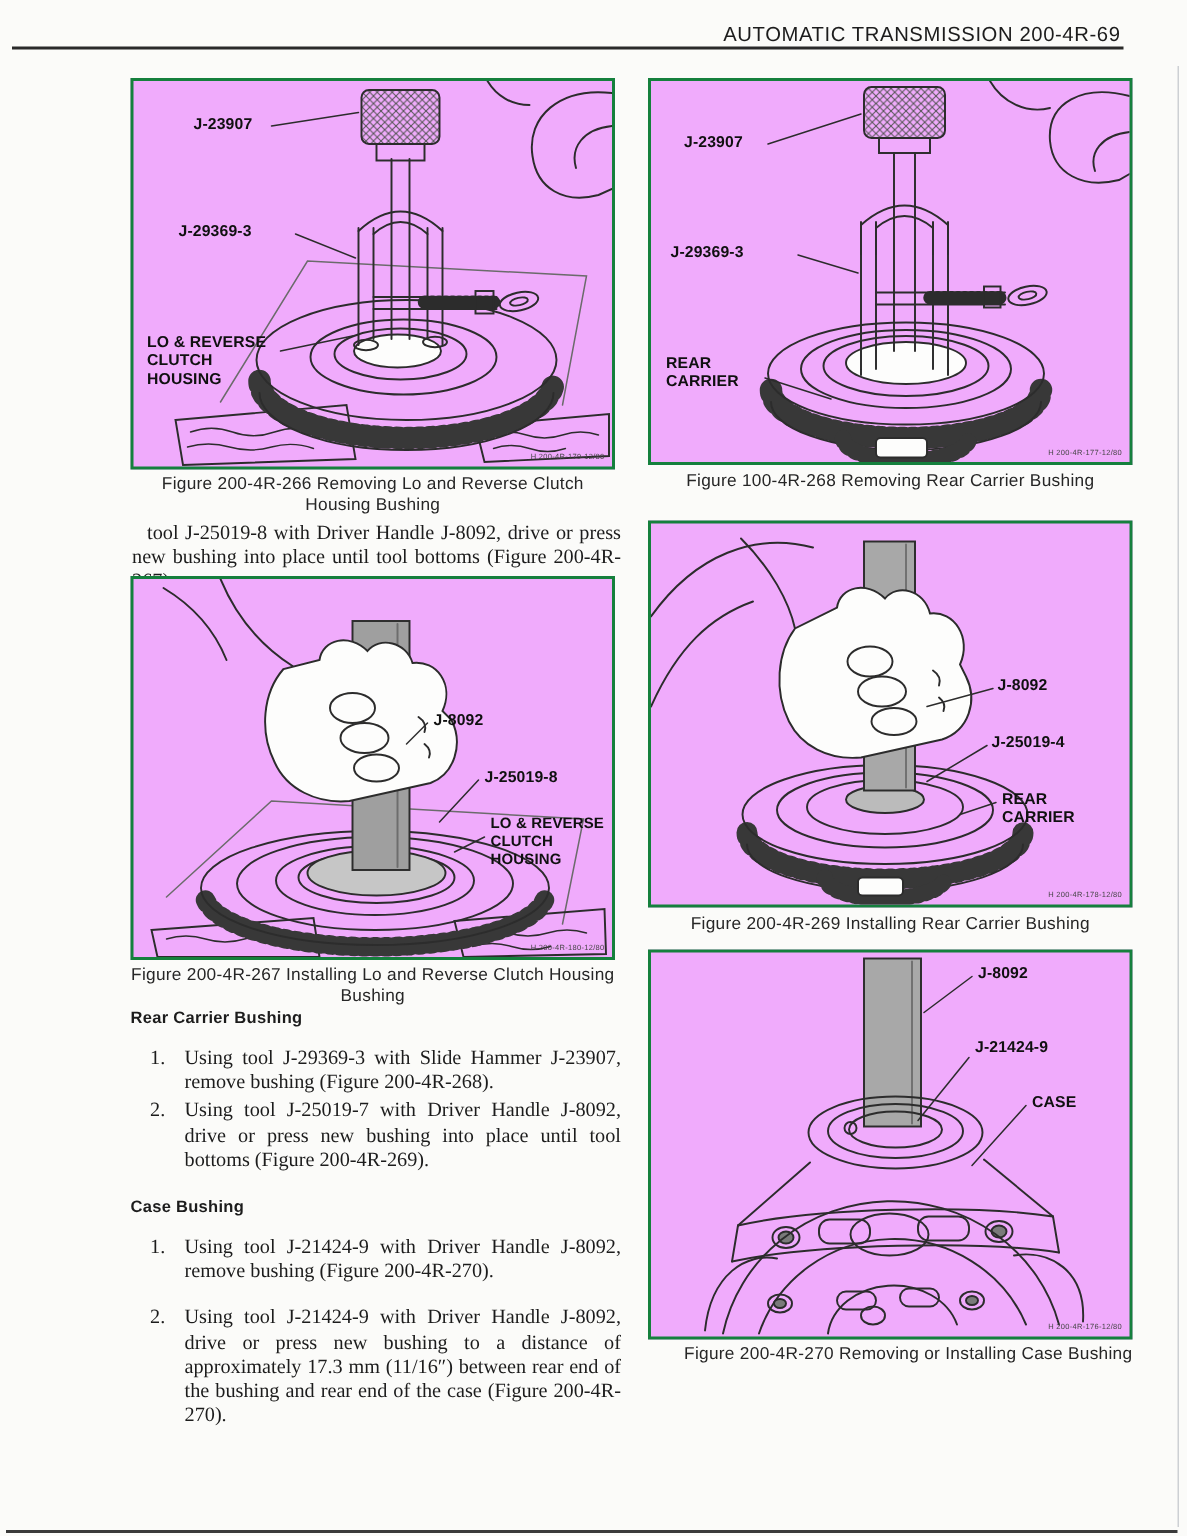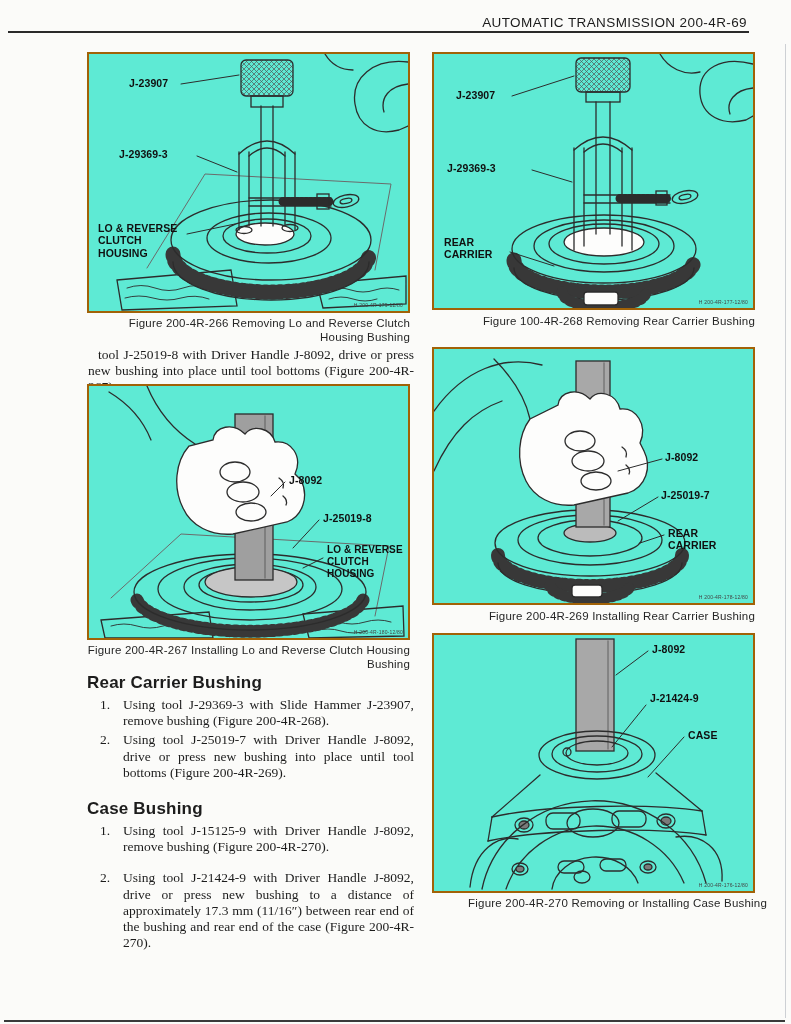--- a/index.html
+++ b/index.html
@@ -2,29 +2,29 @@
 <html><head>
 <meta charset="utf-8">
 <style>
   *{margin:0;padding:0;box-sizing:border-box}
   html,body{width:791px;height:1024px}
   body{position:relative;background:#fbfbf9;font-family:"Liberation Sans",sans-serif;color:#1c1c1c;overflow:hidden}
   .page-edge-bottom{position:absolute;left:4px;bottom:2px;width:781px;height:2px;background:#3a3a3a}
   .page-edge-right{position:absolute;right:5px;top:44px;bottom:6px;width:1px;background:#cdd0d4}
   .header-title{position:absolute;top:15px;right:44px;font-size:13.5px;font-weight:normal;letter-spacing:.4px;white-space:nowrap}
   .header-rule{position:absolute;top:31px;left:8px;width:741px;height:2px;background:#2a2a2a}
-  .figbox{position:absolute;width:323px;border:2px solid #a16207;background:#5eead4}
+  .figbox{position:absolute;width:323px;border:2px solid #15803d;background:#f0abfc}
   .figbox svg{position:absolute;left:0;top:0;width:100%;height:100%}
   .flabel{position:absolute;font-size:10.5px;font-weight:bold;letter-spacing:.1px;color:#101010;line-height:1.18;white-space:nowrap}
   .flabel.sm{font-size:10px}
   .fref{position:absolute;right:5px;bottom:3px;font-size:5px;color:#444;letter-spacing:.2px}
-  .cap{position:absolute;width:323px;text-align:right;font-size:11.5px;color:#262626;line-height:1.2;letter-spacing:.2px}
+  .cap{position:absolute;width:323px;text-align:center;font-size:11.5px;color:#262626;line-height:1.2;letter-spacing:.2px}
   .serif{font-family:"Liberation Serif",serif}
   .para{position:absolute;left:88px;top:347px;width:326px;font-size:13.5px;line-height:1.2;text-align:justify;text-indent:10px}
-  .sect-h{position:absolute;left:87px;font-size:17px;font-weight:bold;letter-spacing:.2px}
+  .sect-h{position:absolute;left:87px;font-size:11px;font-weight:bold;letter-spacing:.2px}
   .olist{position:absolute;left:100px;width:314px;font-size:13.5px;line-height:1.2}
   .li{display:flex;gap:7px;text-align:justify}
   .li .num{flex:0 0 16px}
   .li .txt{flex:1}
 </style>
 </head>
 <body>
 
 <div class="header-title">AUTOMATIC TRANSMISSION 200-4R-69</div>
 <div class="header-rule"></div>
@@ -152,21 +152,21 @@
   <div class="li">
     <span class="num">2.</span>
     <span class="txt">Using tool J-25019-7 with Driver Handle J-8092, drive or press new bushing into place until tool bottoms (Figure 200-4R-269).</span>
   </div>
 </div>
 
 <div class="sect-h" style="top:799px">Case Bushing</div>
 <div class="olist serif" style="top:823px">
   <div class="li" style="margin-bottom:15px">
     <span class="num">1.</span>
-    <span class="txt">Using tool J-15125-9 with Driver Handle J-8092, remove bushing (Figure 200-4R-270).</span>
+    <span class="txt">Using tool J-21424-9 with Driver Handle J-8092, remove bushing (Figure 200-4R-270).</span>
   </div>
   <div class="li">
     <span class="num">2.</span>
     <span class="txt">Using tool J-21424-9 with Driver Handle J-8092, drive or press new bushing to a distance of approximately 17.3 mm (11/16″) between rear end of the bushing and rear end of the case (Figure 200-4R-270).</span>
   </div>
 </div>
 
 <div class="figbox" style="left:432px;top:52px;height:258px">
   <svg viewBox="0 0 319 254">
     <defs>
@@ -245,21 +245,21 @@
       <ellipse cx="154" cy="112" rx="16" ry="10" fill="#fdfdfc"></ellipse>
       <ellipse cx="162" cy="132" rx="15" ry="9" fill="#fdfdfc"></ellipse>
       <path d="M188,98 q6,4 4,10 M192,116 q5,4 3,9"></path>
 
       <line x1="228" y1="110" x2="184" y2="122" stroke-width="1"></line>
       <line x1="224" y1="148" x2="184" y2="172" stroke-width="1"></line>
       <line x1="230" y1="186" x2="206" y2="194" stroke-width="1"></line>
     </g>
   </svg>
   <div class="flabel" style="left:231px;top:102px">J-8092</div>
-  <div class="flabel" style="left:227px;top:140px">J-25019-7</div>
+  <div class="flabel" style="left:227px;top:140px">J-25019-4</div>
   <div class="flabel" style="left:234px;top:178px">
     <div>REAR</div>
     <div>CARRIER</div>
   </div>
   <div class="fref">H 200-4R-178-12/80</div>
 </div>
 <div class="cap" style="left:432px;top:610px">Figure 200-4R-269 Installing Rear Carrier Bushing</div>
 
 <div class="figbox" style="left:432px;top:633px;height:260px">
   <svg viewBox="0 0 319 256">

